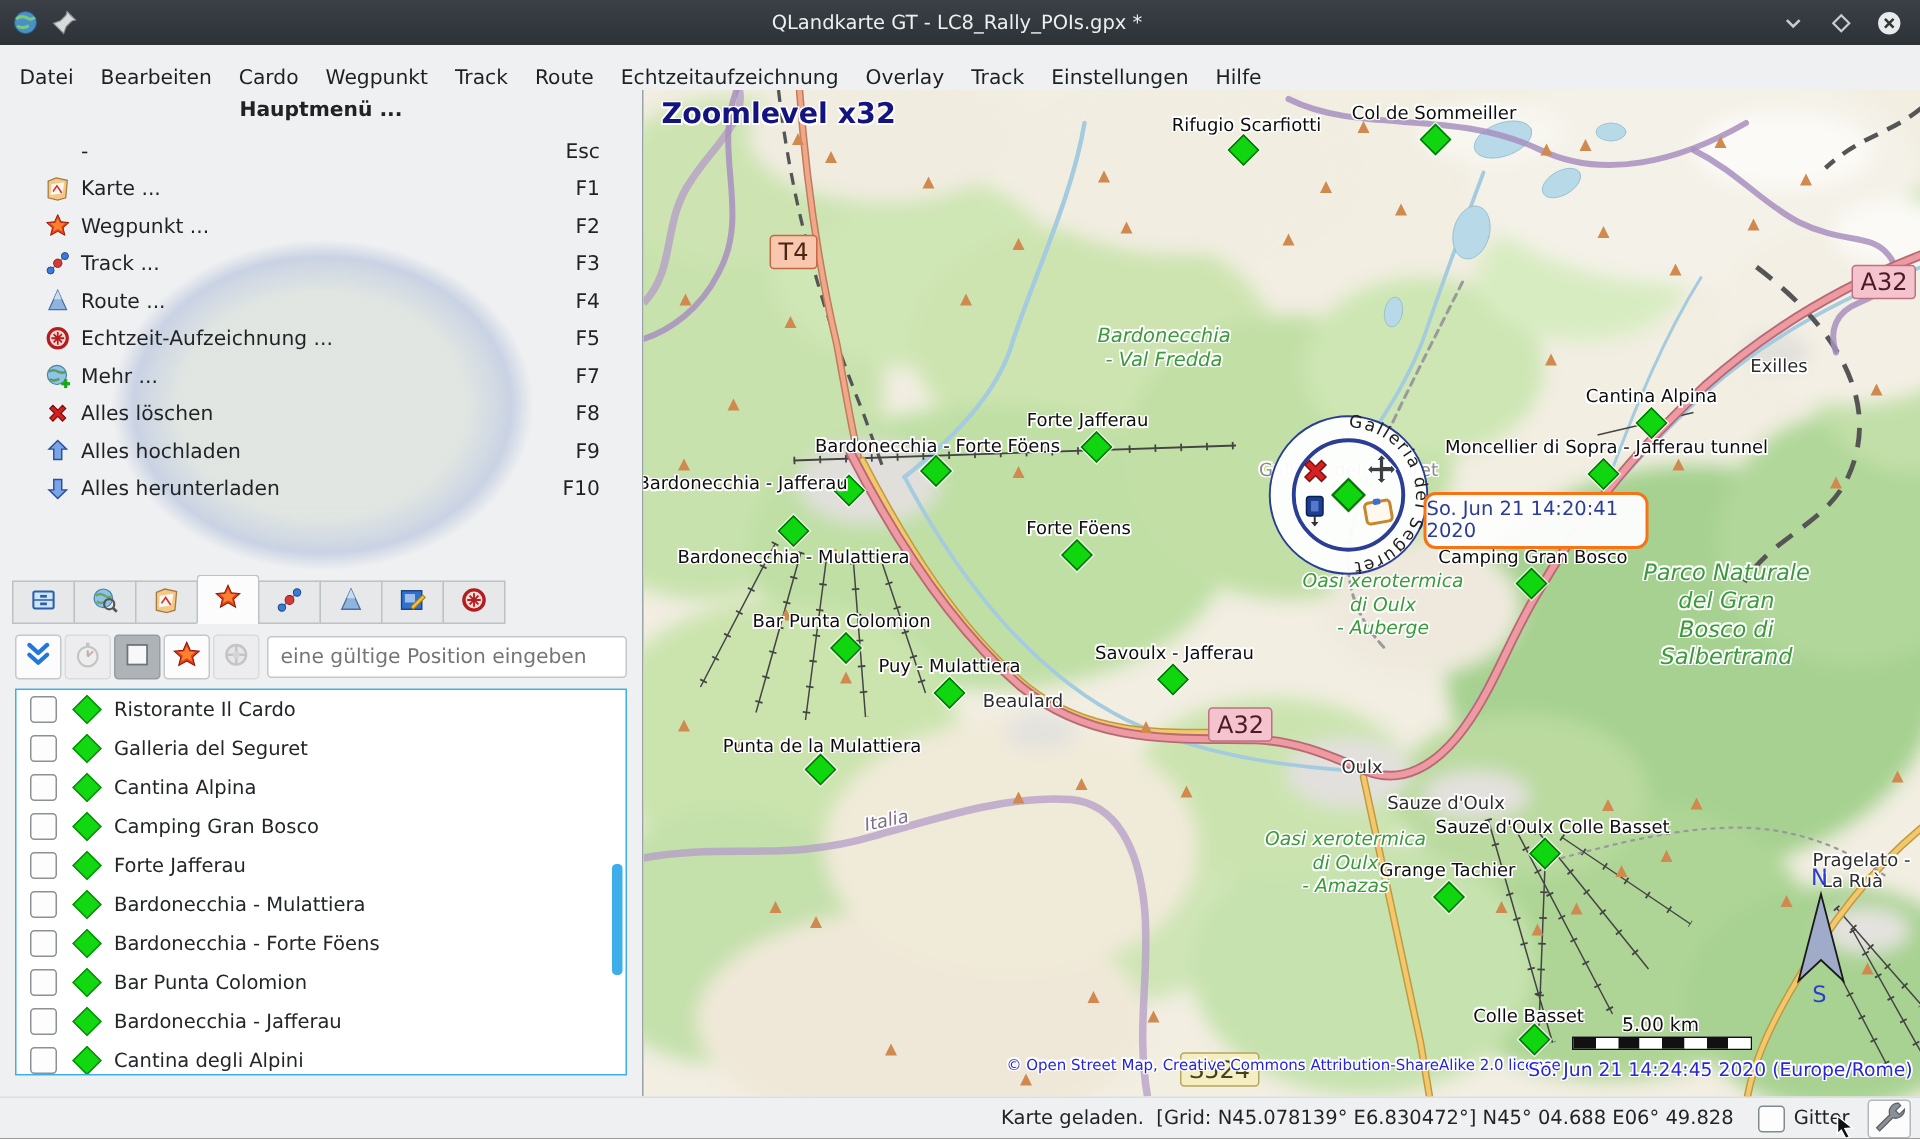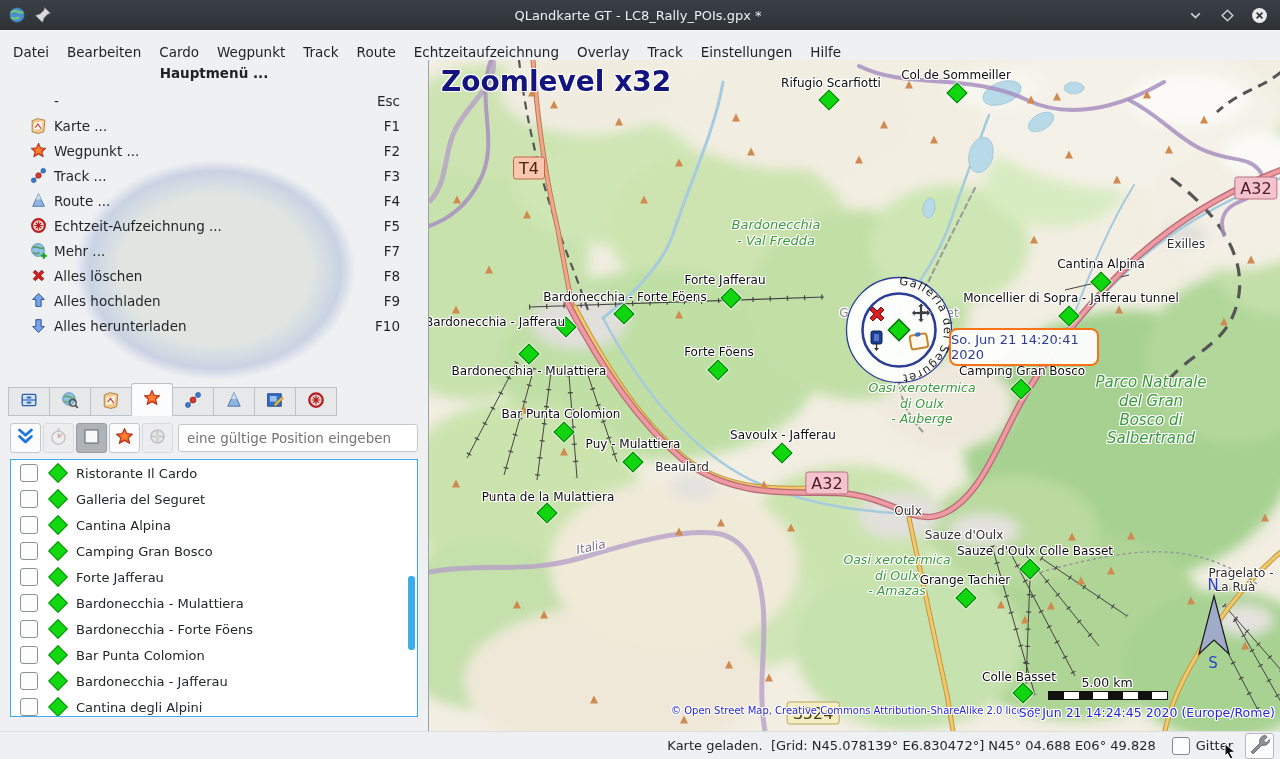--- a/index.html
+++ b/index.html
@@ -40,21 +40,21 @@
   .wp-check{width:16px;height:16px;border:1px solid #8a9296;border-radius:3px;background:#fdfdfd;flex:0 0 auto;}
   .wp-d{width:12px;height:12px;background:#12d812;border:1px solid #0a8f0a;transform:rotate(45deg);margin:0 11px 0 13px;flex:0 0 auto;}
   .wp-name{font-size:13px;color:#232629;white-space:nowrap;}
   .wp-thumb{position:absolute;right:2px;top:116px;width:7px;height:74px;background:#3daee9;border-radius:3px;}
   
   .map{position:absolute;top:60px;left:428px;width:852px;height:671px;background:#f2eee2;overflow:hidden;border-left:1px solid #9aa1a7;box-sizing:content-box;}
   .map svg.base{position:absolute;left:0;top:0;z-index:1;}
   .terrain{filter:blur(6px);}
   .halo{text-shadow:1px 0 0 #fff,-1px 0 0 #fff,0 1px 0 #fff,0 -1px 0 #fff,1px 1px 0 #fff,-1px -1px 0 #fff,1px -1px 0 #fff,-1px 1px 0 #fff;}
   .peak{position:absolute;width:0;height:0;border-left:4.5px solid transparent;border-right:4.5px solid transparent;border-bottom:8px solid #d0894e;transform:translate(-50%,-55%);z-index:2;}
-  .zoomlabel{position:absolute;left:12px;top:5px;font-size:28px;font-weight:bold;color:#14147e;z-index:7;}
+  .zoomlabel{position:absolute;left:12px;top:5px;font-size:19px;font-weight:bold;color:#14147e;z-index:7;}
   .wpt{position:absolute;width:13px;height:13px;background:#0fd60f;border:1.5px solid #077407;box-shadow:0 0 0 1px rgba(255,255,255,.75);transform:translate(-50%,-50%) rotate(45deg);z-index:4;}
   .wpt-label{position:absolute;transform:translate(-50%,-50%);font-size:12px;color:#0d0d0d;white-space:nowrap;z-index:4;}
   .area-label{position:absolute;transform:translate(-50%,-50%);color:#3a9b3a;font-style:italic;text-align:center;line-height:1.25;white-space:nowrap;z-index:3;}
   .town-label{position:absolute;transform:translate(-50%,-50%);color:#2d2d2d;font-size:12px;white-space:nowrap;z-index:3;}
   .border-label{position:absolute;transform:translate(-50%,-50%) rotate(-12deg);color:#7d6f86;font-style:italic;font-size:12px;z-index:3;}
   .shadow-label{position:absolute;transform:translate(-50%,-50%);color:#8a8a8a;font-size:12px;white-space:nowrap;z-index:4;}
   .badge{position:absolute;transform:translate(-50%,-50%);font-size:16px;padding:1px 5px;border-radius:3px;border:1.5px solid;z-index:3;white-space:nowrap;}
   .badge.trunk{background:#f9c7ad;border-color:#c4684a;color:#4a2414;}
   .badge.motorway{background:#f4c3cd;border-color:#ba7382;color:#4a1a26;}
   .badge.secondary{background:#f4eec2;border-color:#b3a65e;color:#45401e;}

